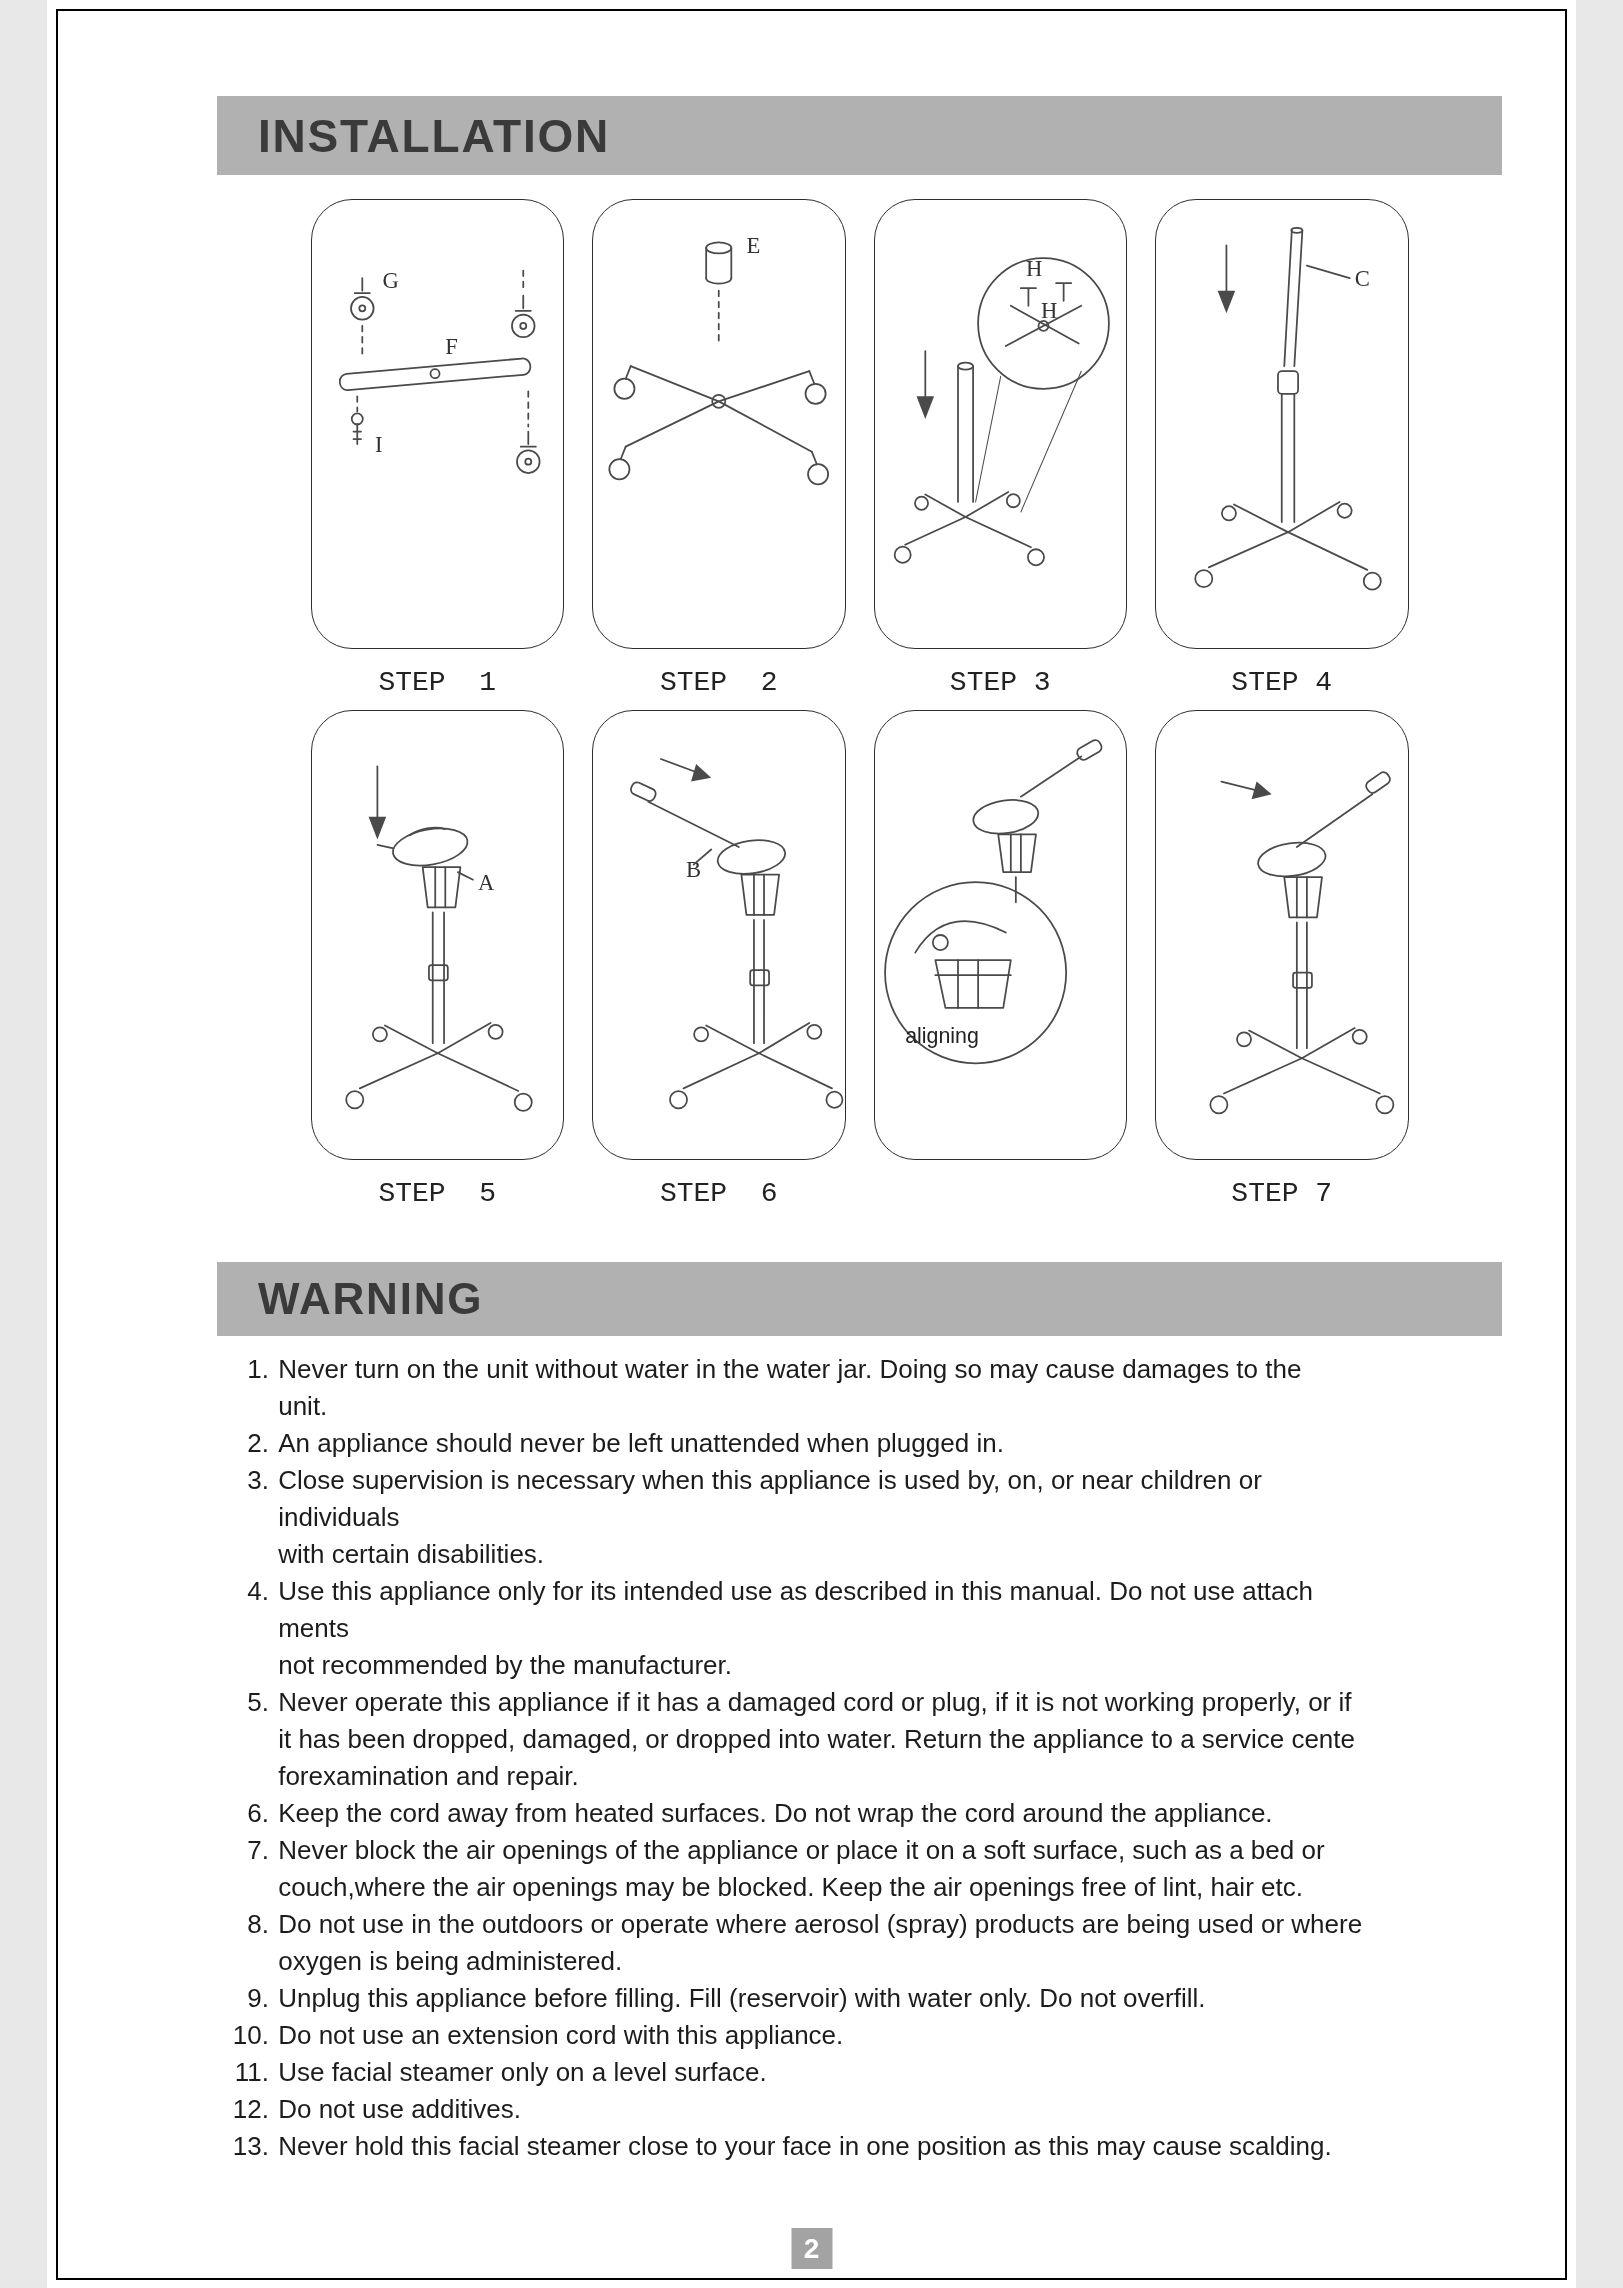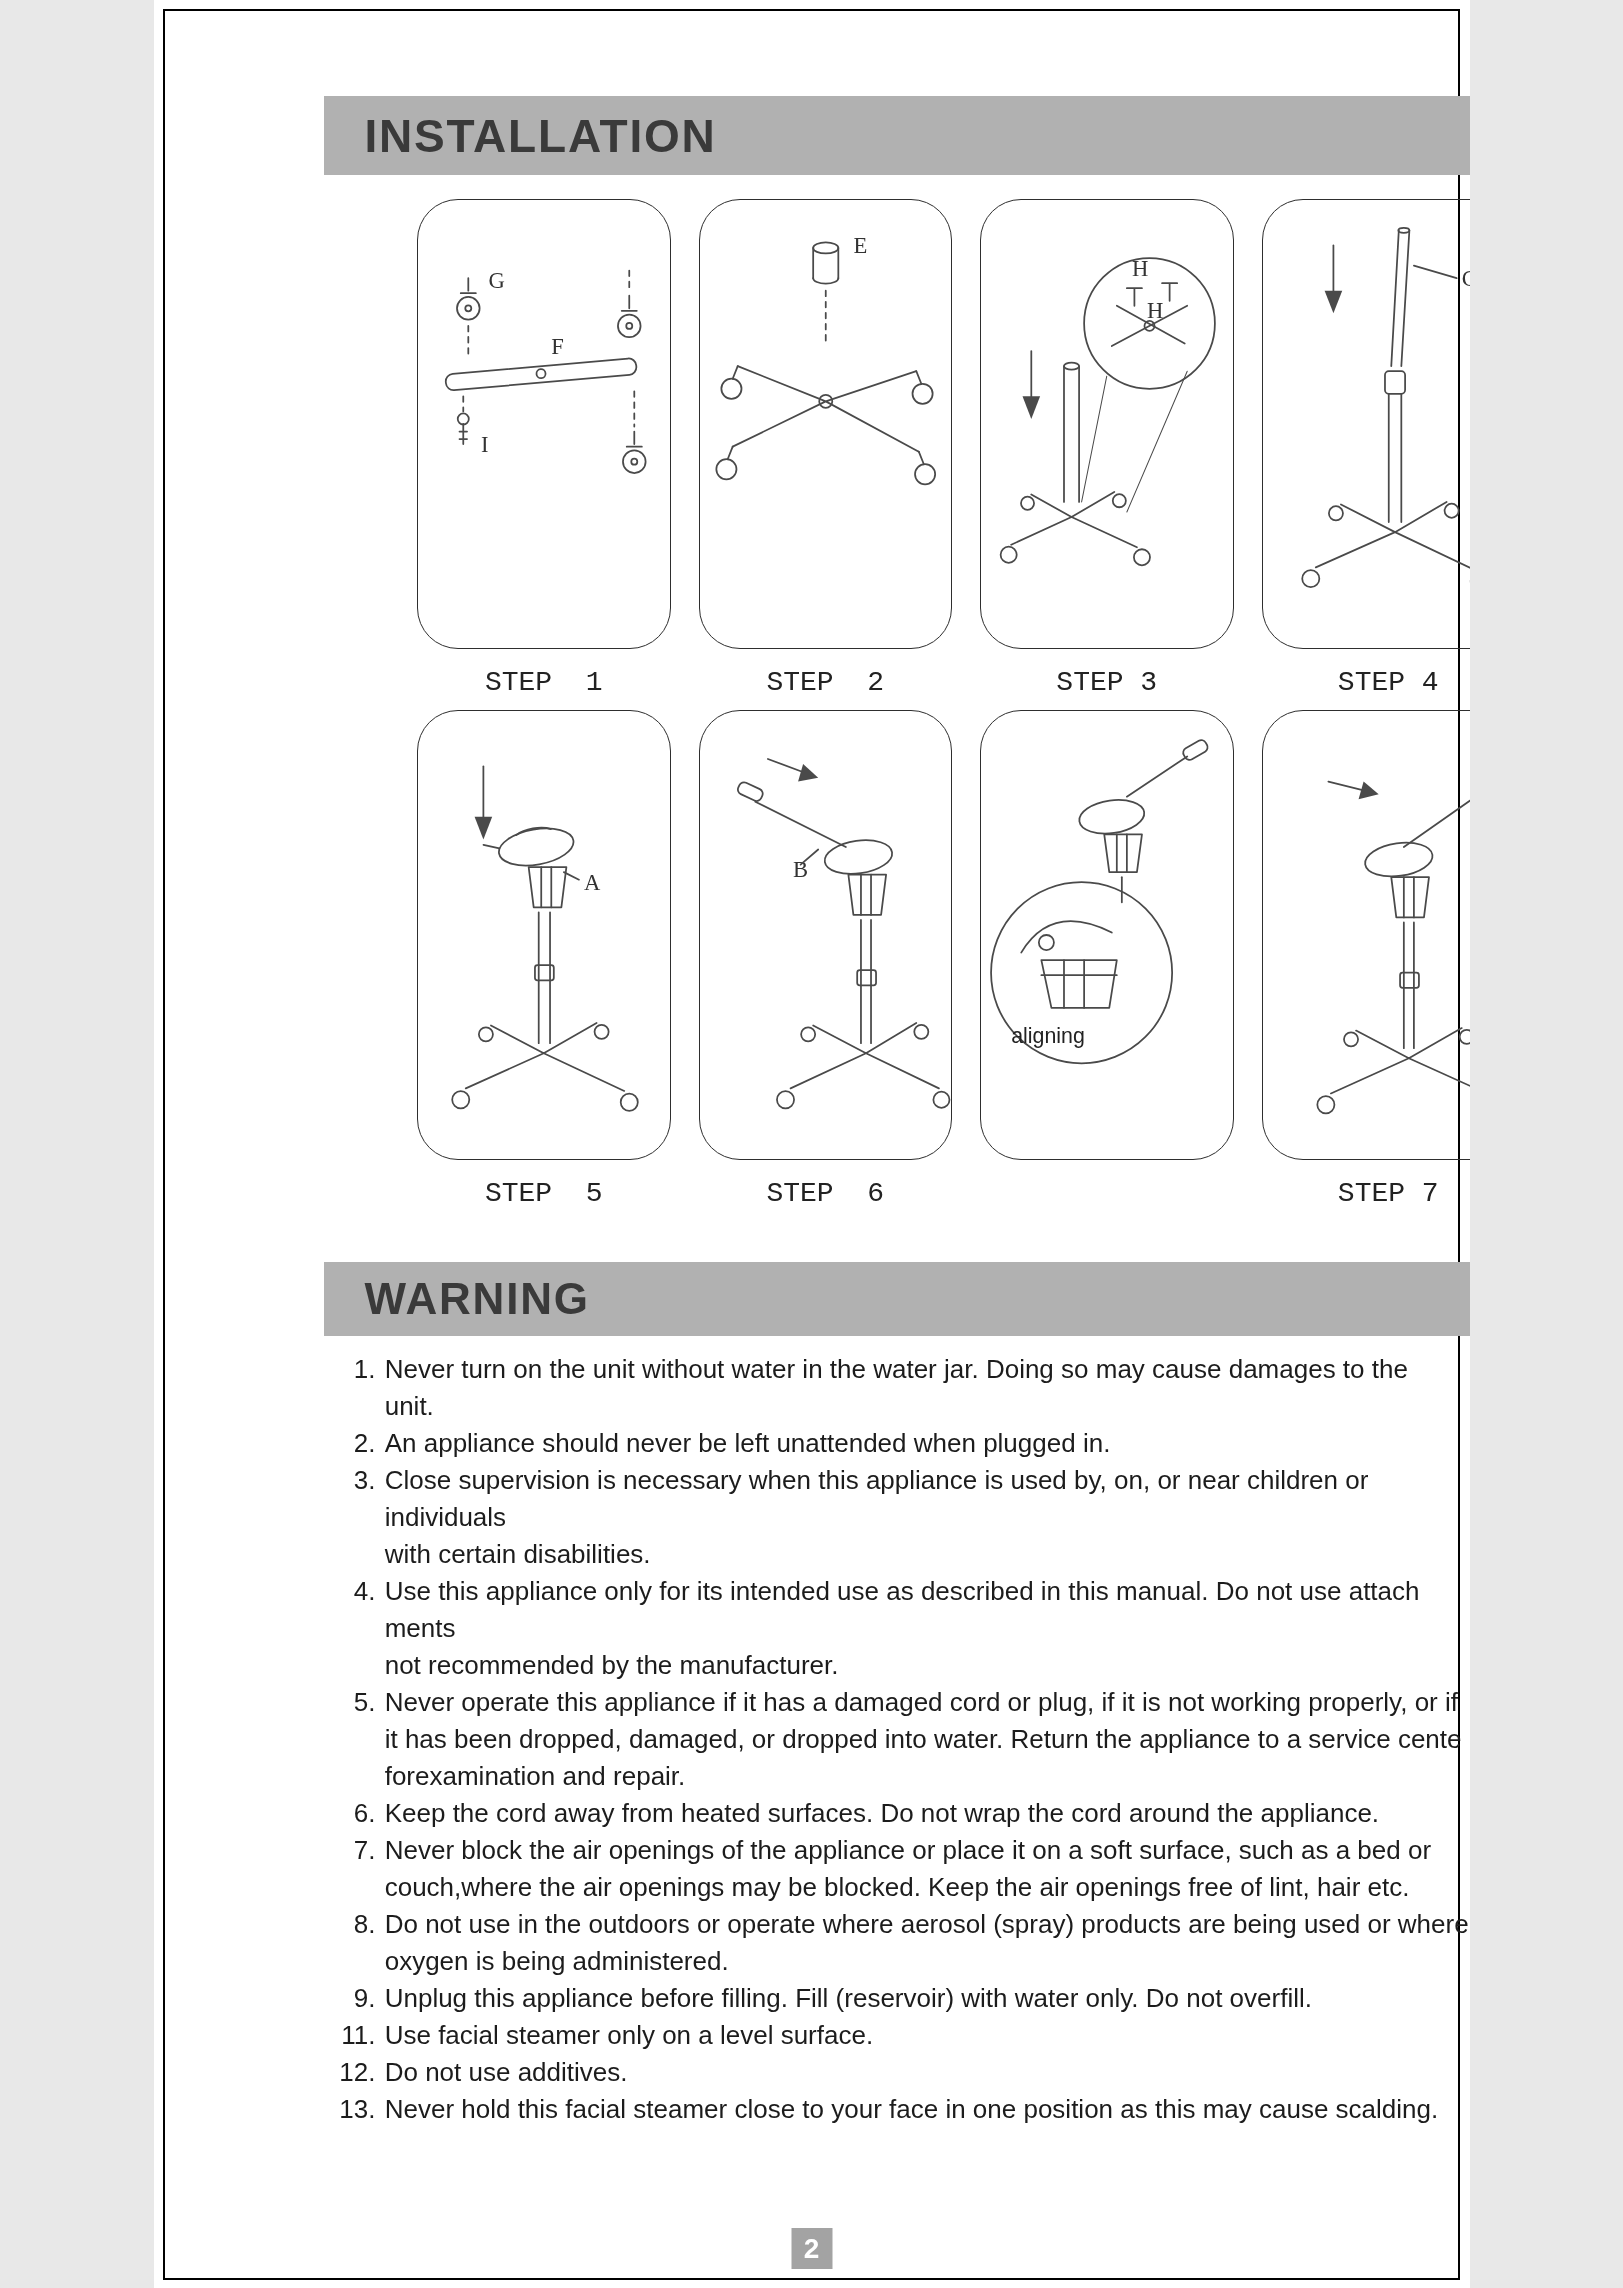--- a/index.html
+++ b/index.html
@@ -1,17 +1,17 @@
 <!DOCTYPE html>
 <html style="font-size:14.8px"><head>
 <meta charset="utf-8">
 <style>
   html,body { margin:0; padding:0; background:#e8e8e8; }
   .page {
-    position:relative; width:1316px; height:2289px; background:#ffffff;
+    position:relative; width:1529px; height:2289px; background:#ffffff;
     font-family:"Liberation Sans", sans-serif; color:#1c1c1c; overflow:hidden;
     margin:0 auto;
   }
   .frame { position:absolute; inset:9.2px; border:2.8px solid #000; pointer-events:none; }
   .content { position:absolute; left:170px; top:96px; width:1285px; }
 
   .bar {
     background:#b1b1b1; display:flex; align-items:center;
     padding-left:41px; box-sizing:border-box;
   }
@@ -366,20 +366,24 @@
       <li class="warn-item">
           <span class="num">8.</span>
           <span class="body"><b class="lead"></b><span class="rest">Do not use in the outdoors or operate where aerosol (spray) products are being used or where
 oxygen is being administered.</span></span>
         </li>
       <li class="warn-item">
           <span class="num">9.</span>
           <span class="body"><b class="lead"></b><span class="rest">Unplug this appliance before filling. Fill (reservoir) with water only. Do not overfill.</span></span>
         </li>
       <li class="warn-item">
+          <span class="num">10.</span>
+          <span class="body"><b class="lead"></b><span class="rest">Do not use an extension cord with this appliance.</span></span>
+        </li>
+      <li class="warn-item">
           <span class="num">11.</span>
           <span class="body"><b class="lead"></b><span class="rest">Use facial steamer only on a level surface.</span></span>
         </li>
       <li class="warn-item">
           <span class="num">12.</span>
           <span class="body"><b class="lead"></b><span class="rest">Do not use additives.</span></span>
         </li>
       <li class="warn-item">
           <span class="num">13.</span>
           <span class="body"><b class="lead"></b><span class="rest">Never hold this facial steamer close to your face in one position as this may cause scalding.</span></span>

